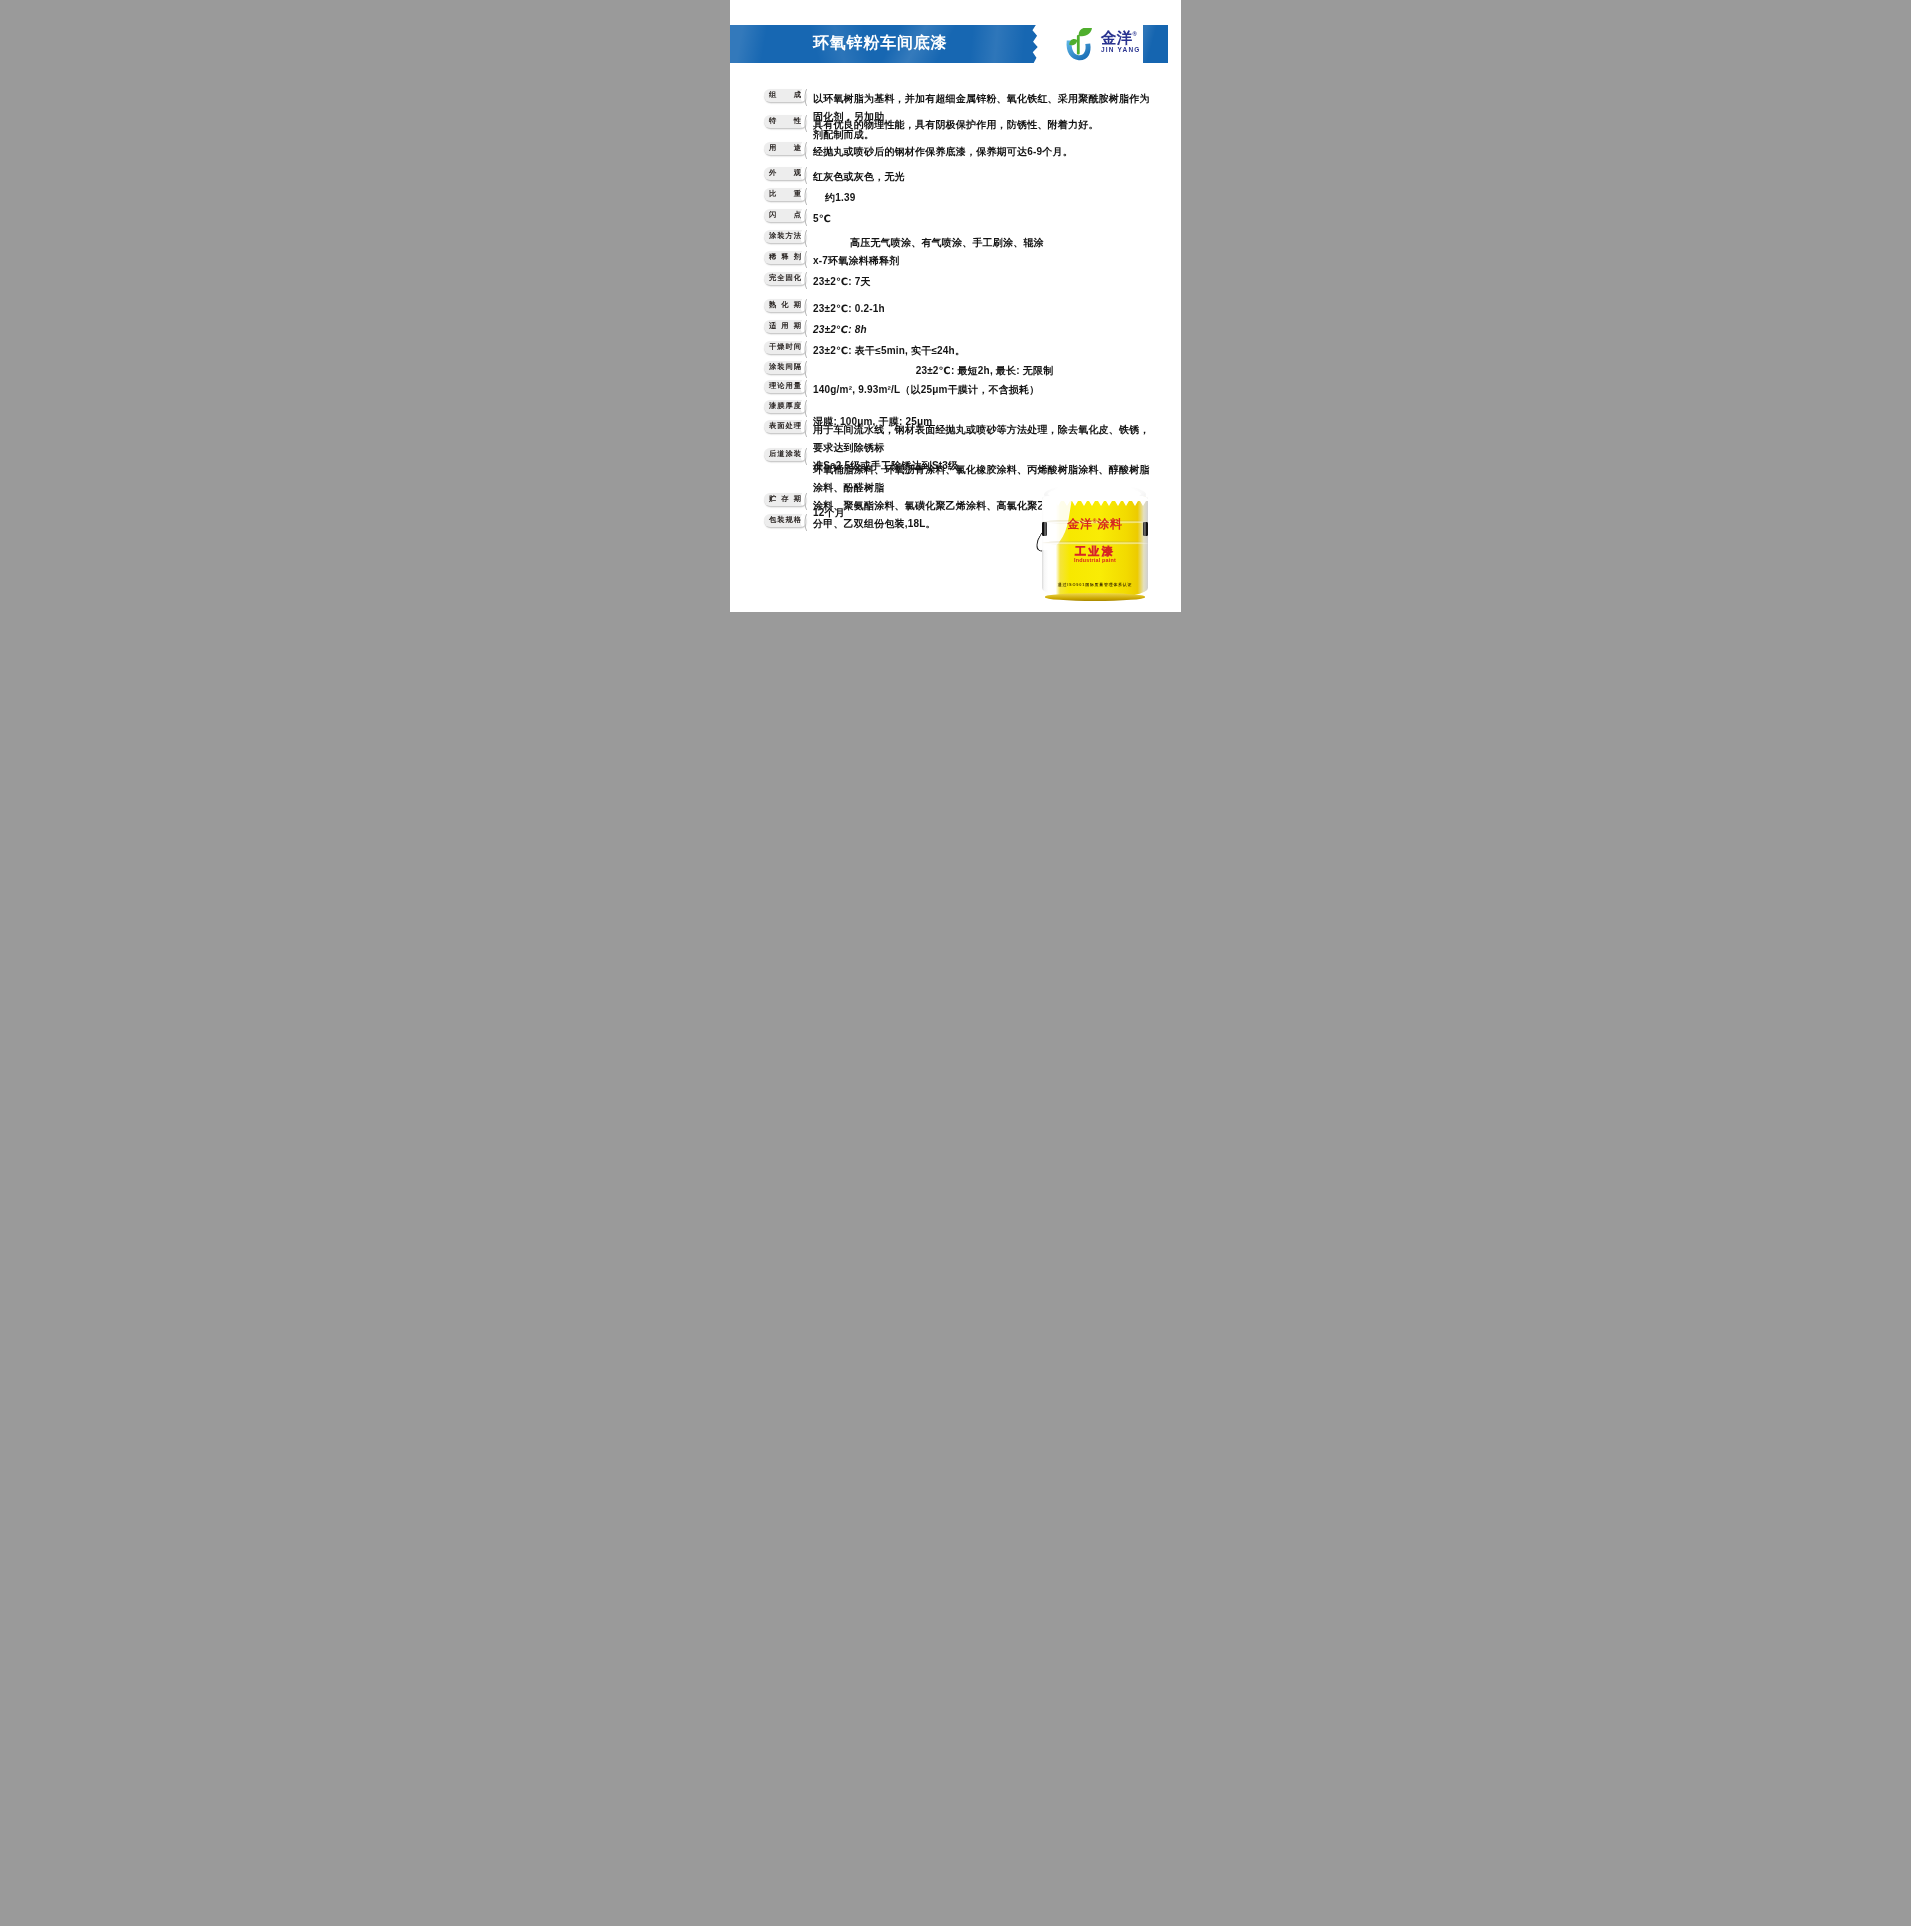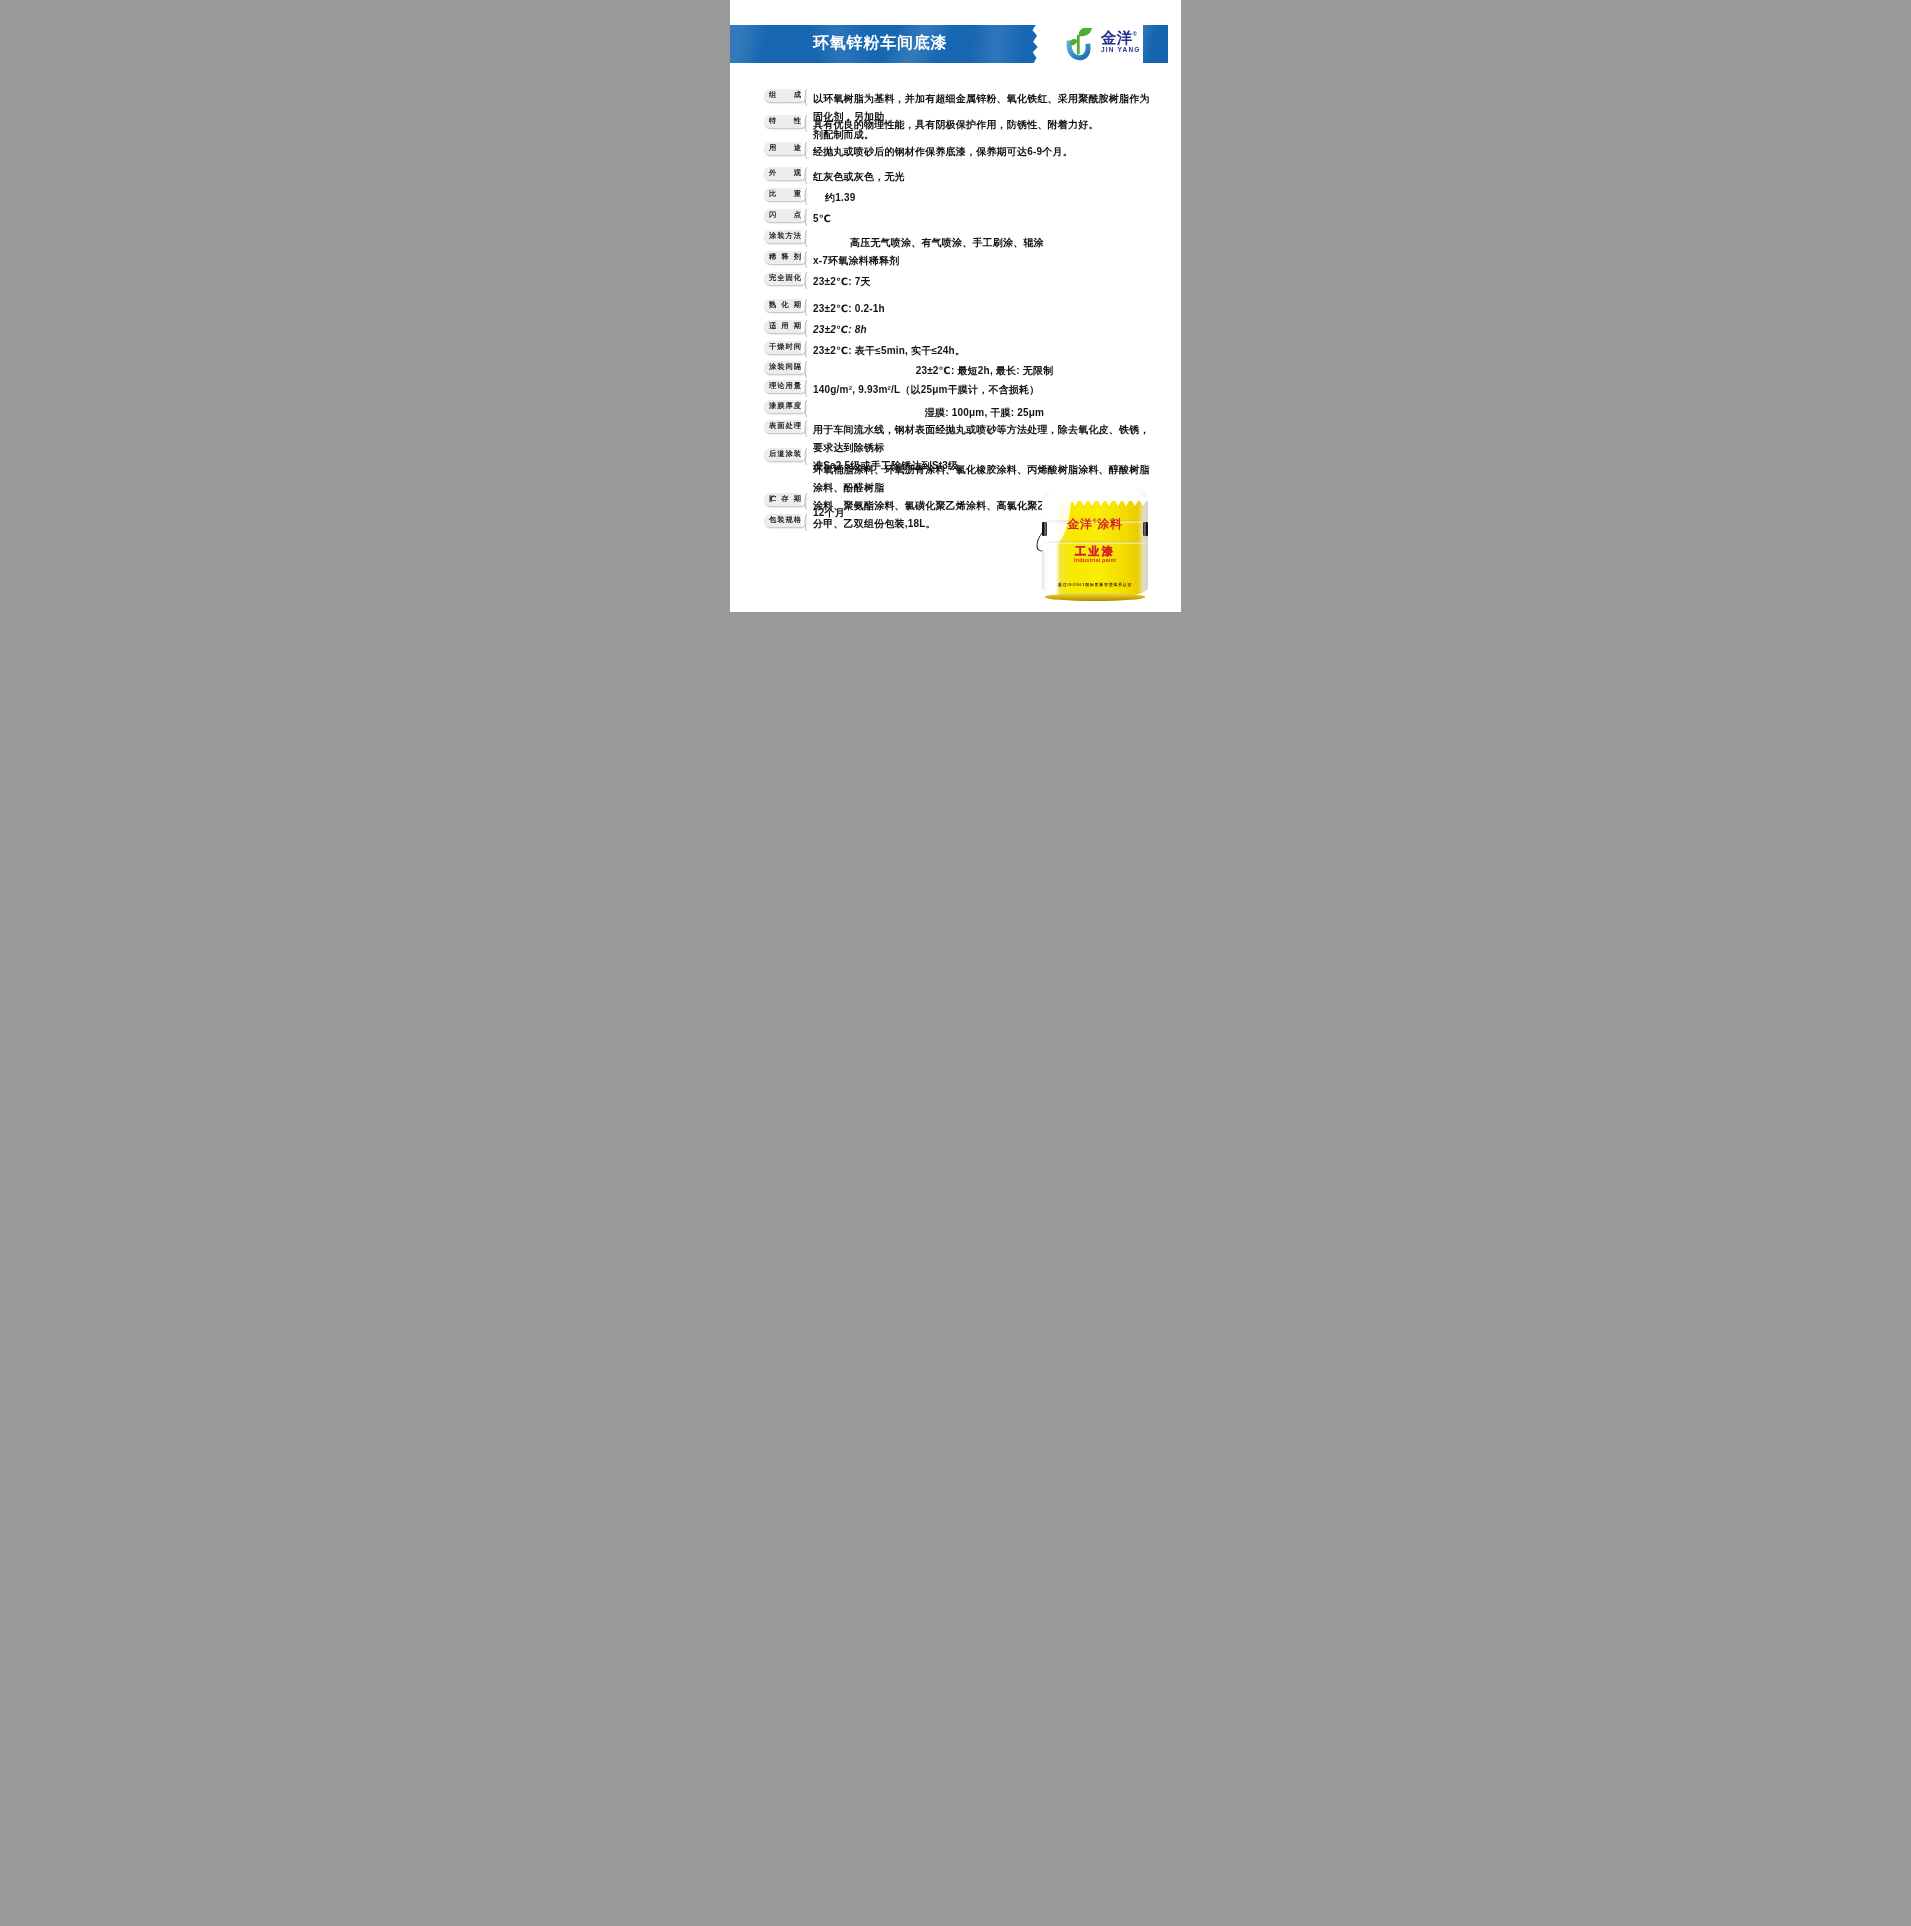--- a/index.html
+++ b/index.html
@@ -314,21 +314,21 @@
       <div class="spec-row" style="top: 400px;">
         <div class="spec-label">
           <span class="label-text">
             <span>漆</span>
             <span>膜</span>
             <span>厚</span>
             <span>度</span>
           </span>
         </div>
         <span class="paren">(</span>
-        <div class="spec-content" style="top: 4px; text-align: center;">湿膜: 100μm, 干膜: 25μm</div>
+        <div class="spec-content" style="top: 13px;">湿膜: 100μm, 干膜: 25μm</div>
       </div>
       <div class="spec-row" style="top: 420px;">
         <div class="spec-label">
           <span class="label-text">
             <span>表</span>
             <span>面</span>
             <span>处</span>
             <span>理</span>
           </span>
         </div>

